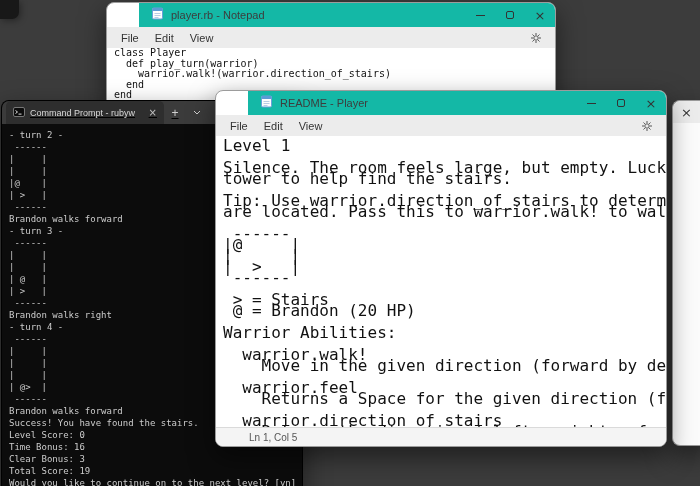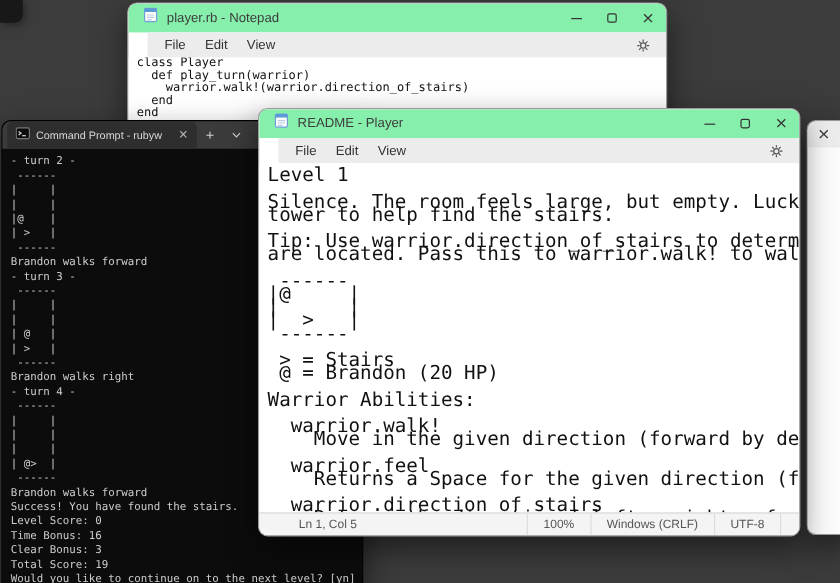--- a/index.html
+++ b/index.html
@@ -8,30 +8,30 @@
 
   .window{position:absolute;box-shadow:0 10px 26px rgba(0,0,0,0.5);}
 
   
   .corner-sq{position:absolute;left:0;top:0;width:19px;height:19px;background:#181818;
     border-radius:0 0 7px 0;z-index:1;box-shadow:2px 2px 6px rgba(0,0,0,0.35);}
 
   
   .notepad{background:#ffffff;border:1px solid #9c9c9c;border-radius:8px;overflow:hidden;
     display:flex;flex-direction:column;}
-  .titlebar{height:24px;background:#86efac;display:flex;align-items:center;
-    padding-left:12px;gap:7px;flex:0 0 auto;}
+  .titlebar{height:24px;background:#14b8a6;display:flex;align-items:center;
+    padding-left:12px;gap:7px;flex:0 0 auto;margin-left:32px;}
   .title-text{font-size:11px;color:#3d3d3d;white-space:nowrap;}
   .win-controls{margin-left:auto;display:flex;height:24px;}
   .wc{width:30px;height:24px;display:flex;align-items:center;justify-content:center;}
   .glyph-min{display:block;width:9px;height:1px;background:#333;}
   .glyph-max{display:block;width:8px;height:8px;border:1px solid #333;border-radius:2px;}
   .glyph-close{font-size:13px;line-height:1;color:#333;font-family:"DejaVu Sans",sans-serif;}
   .menubar{height:21px;background:#ececec;display:flex;align-items:center;
-    padding-left:8px;gap:4px;flex:0 0 auto;margin-left:16px;}
+    padding-left:8px;gap:4px;flex:0 0 auto;}
   .menu-item{font-size:11px;color:#333;padding:2px 6px;border-radius:4px;}
   .gear-btn{margin-left:auto;margin-right:13px;display:flex;align-items:center;}
   .np-body{flex:1 1 auto;overflow:hidden;background:#fff;}
   pre.np-text{font-family:"DejaVu Sans Mono",monospace;color:#111;white-space:pre;}
 
   .player-win{left:106px;top:2px;width:450px;height:106px;z-index:2;}
   .player-win pre.np-text{font-size:10px;line-height:10.5px;padding:0 0 0 7px;}
 
   .readme-win{left:215px;top:90px;width:452px;height:357px;z-index:5;}
   .readme-win pre.np-text{font-size:16px;line-height:11px;padding:4px 0 0 7px;}
@@ -40,21 +40,21 @@
   .sb-cursor{display:flex;align-items:center;padding-left:33px;}
   .sb-right{margin-left:auto;display:flex;}
   .sb-cell{display:flex;align-items:center;padding:0 13px;border-left:1px solid #ddd;}
   .sb-end{width:16px;border-left:1px solid #ddd;}
 
   
   .terminal{left:1px;top:100px;width:302px;height:400px;background:#0c0c0c;
     border:1px solid #000;border-bottom:none;border-radius:8px 8px 0 0;z-index:4;
     display:flex;flex-direction:column;}
   .tabbar{height:23px;background:#3b3b3b;border-radius:7px 7px 0 0;display:flex;
-    align-items:flex-end;padding-left:4px;flex:0 0 auto;}
+    align-items:flex-end;padding-left:4px;flex:0 0 auto;text-decoration:underline;}
   .tab{height:23px;display:flex;align-items:center;gap:5px;padding:0 7px;
     background:#2e2e2e;border-radius:5px 5px 0 0;width:158px;}
   .tab-label{font-size:9px;color:#d8d8d8;white-space:nowrap;overflow:hidden;flex:1;}
   .tab-close{font-size:10px;color:#c0c0c0;font-family:"DejaVu Sans",sans-serif;}
   .tbtn{width:22px;height:23px;display:flex;align-items:center;justify-content:center;
     color:#cfcfcf;font-size:12px;}
   .term-controls{margin-left:auto;display:flex;}
   .twc{width:25px;height:23px;display:flex;align-items:center;justify-content:center;}
   .twc .glyph-min{background:#d0d0d0;width:8px;}
   .twc .glyph-max{border-color:#d0d0d0;width:7px;height:7px;border-radius:1px;}
@@ -239,26 +239,20 @@
     Move in the given direction (forward by default).
 
   warrior.feel
     Returns a Space for the given direction (forward by default).
 
   warrior.direction_of_stairs
     Returns the direction (:left, :right, :forward, :backward) the stairs</pre>
   </div>
   <div class="statusbar">
     <span class="sb-cursor">Ln 1, Col 5</span>
-    <div class="sb-right">
-      <span class="sb-cell">100%</span>
-      <span class="sb-cell">Windows (CRLF)</span>
-      <span class="sb-cell">UTF-8</span>
-      <span class="sb-end"></span>
-    </div>
   </div>
 </div>
 
 <div class="window partial">
   <div class="ptitle">
     <span class="glyph-close">×</span>
   </div>
 </div>
 
 </body></html>

